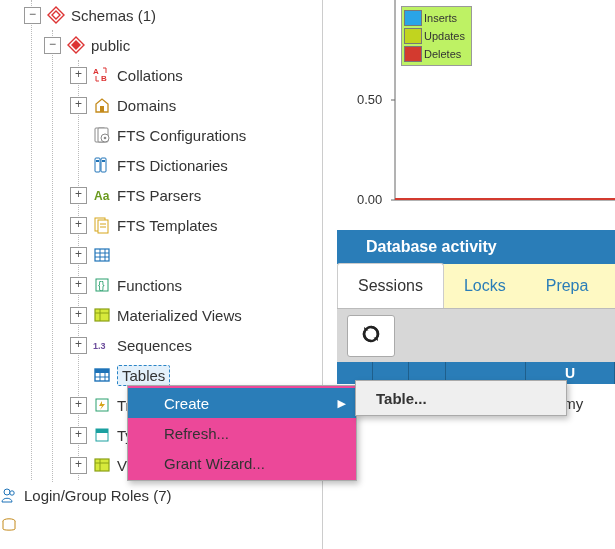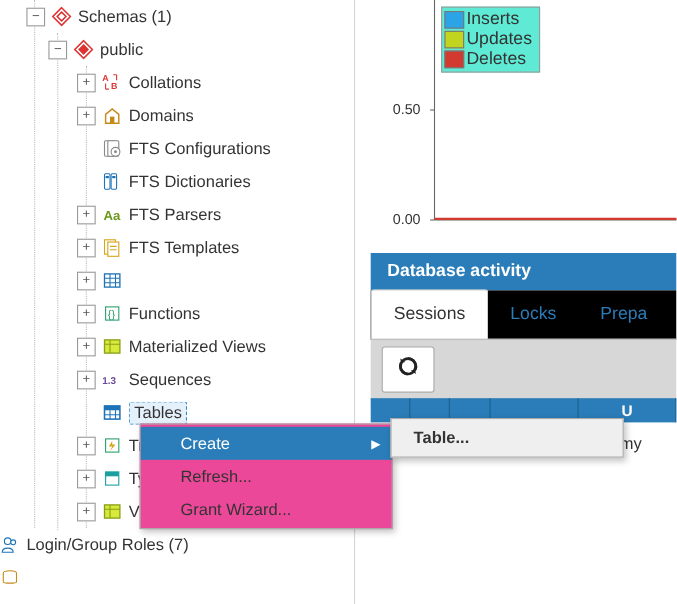--- a/index.html
+++ b/index.html
@@ -83,40 +83,40 @@
   }
   .chart {
     position: absolute;
     left: 14px; top: 0;
     width: 300px; height: 212px;
   }
   .chart svg { overflow: visible; }
   .legend {
     position: absolute; left: 64px; top: 6px;
     border: 1px solid #999;
-    background: #5eead4;
+    background: #bef264;
     padding: 2px 6px 2px 2px;
-    font-size: 16px;
+    font-size: 11px;
   }
   .legend-row { display: flex; align-items: center; height: 18px; }
   .legend-sw { width: 16px; height: 14px; border: 1px solid #777; margin-right: 2px; }
 
   .panel-header {
     position: absolute; left: 14px; top: 230px; right: 0; height: 34px;
     background: #2a7db8;
     color: #fff;
     font-size: 16px;
     font-weight: 600;
     display: flex; align-items: center;
-    padding-left: 15px;
+    padding-left: 29px;
   }
   .tabs {
     position: absolute; left: 14px; top: 264px; right: 0; height: 44px;
     border-bottom: 1px solid #ccc;
-    background: #000000;
+    background: #fef9c3;
     display: flex;
     align-items: flex-end;
   }
   .tab {
     height: 44px;
     padding: 0 20px;
     display: flex; align-items: center;
     font-size: 16px;
     color: #2a7db8;
     cursor: pointer;

